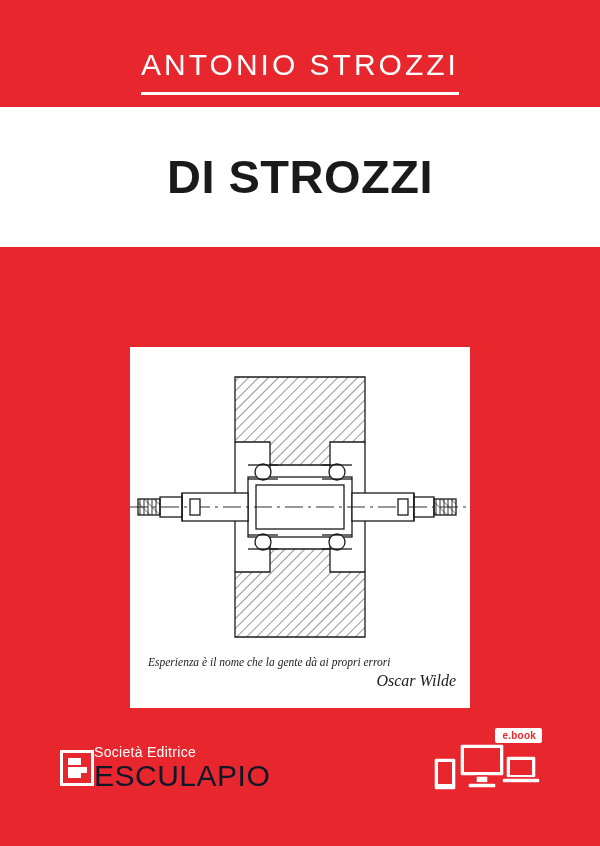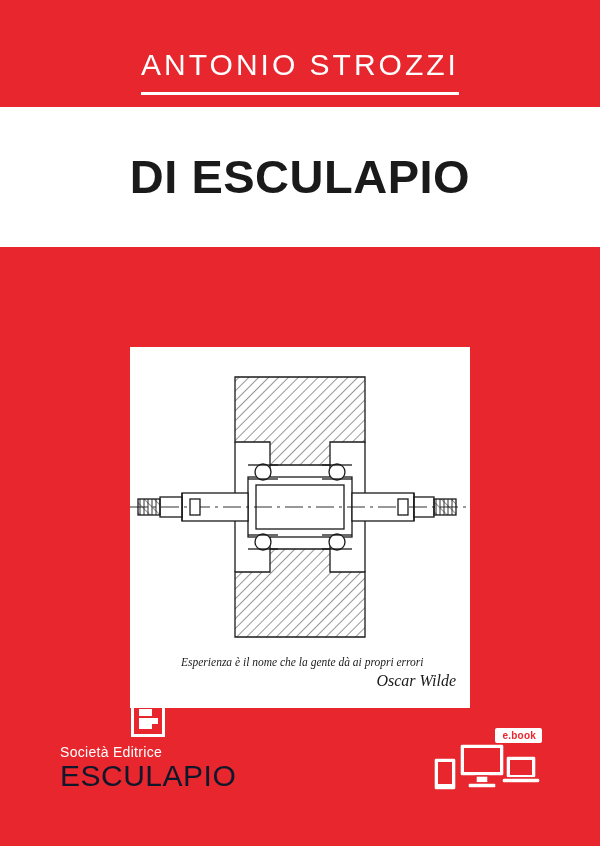--- a/index.html
+++ b/index.html
@@ -88,42 +88,39 @@
   .quote {
     position: absolute;
     left: 18px;
     right: 14px;
     bottom: 40px;
     font-family: "Liberation Serif", serif;
     font-style: italic;
     font-size: 11.5px;
     color: #1a1a1a;
     text-align: left;
-    margin-left: 33px;
   }
   .quote-author {
     position: absolute;
     left: 18px;
     right: 14px;
     bottom: 18px;
     font-family: "Liberation Serif", serif;
     font-size: 16px;
     color: #1a1a1a;
     text-align: right;
     font-style: italic;
   }
   
   .publisher {
     position: absolute;
     left: 60px;
     bottom: 55px;
     display: flex;
     align-items: center;
-    gap: 8px;
-    flex-direction: column;
   }
   .pub-mark {
     width: 34px;
     height: 36px;
     border: 3px solid #ffffff;
     position: relative;
     box-sizing: border-box;
     flex: none;
   }
   .pub-mark::before {
@@ -196,21 +193,21 @@
 </head>
 <body>
 
 <div class="cover">
 
   <div class="author-wrap">
     <span class="author">ANTONIO STROZZI</span>
   </div>
 
   <div class="title-band">
-    <div class="title-line">DI ESCULAPIO</div>
+    <div class="title-line">DI STROZZI</div>
   </div>
 
   <div class="subtitle">
   </div>
 
   <div class="illus-panel">
     <svg width="340" height="320" viewBox="0 0 340 320">
       <g fill="none" stroke="#1a1a1a" stroke-width="1.3">
 
         <defs>

